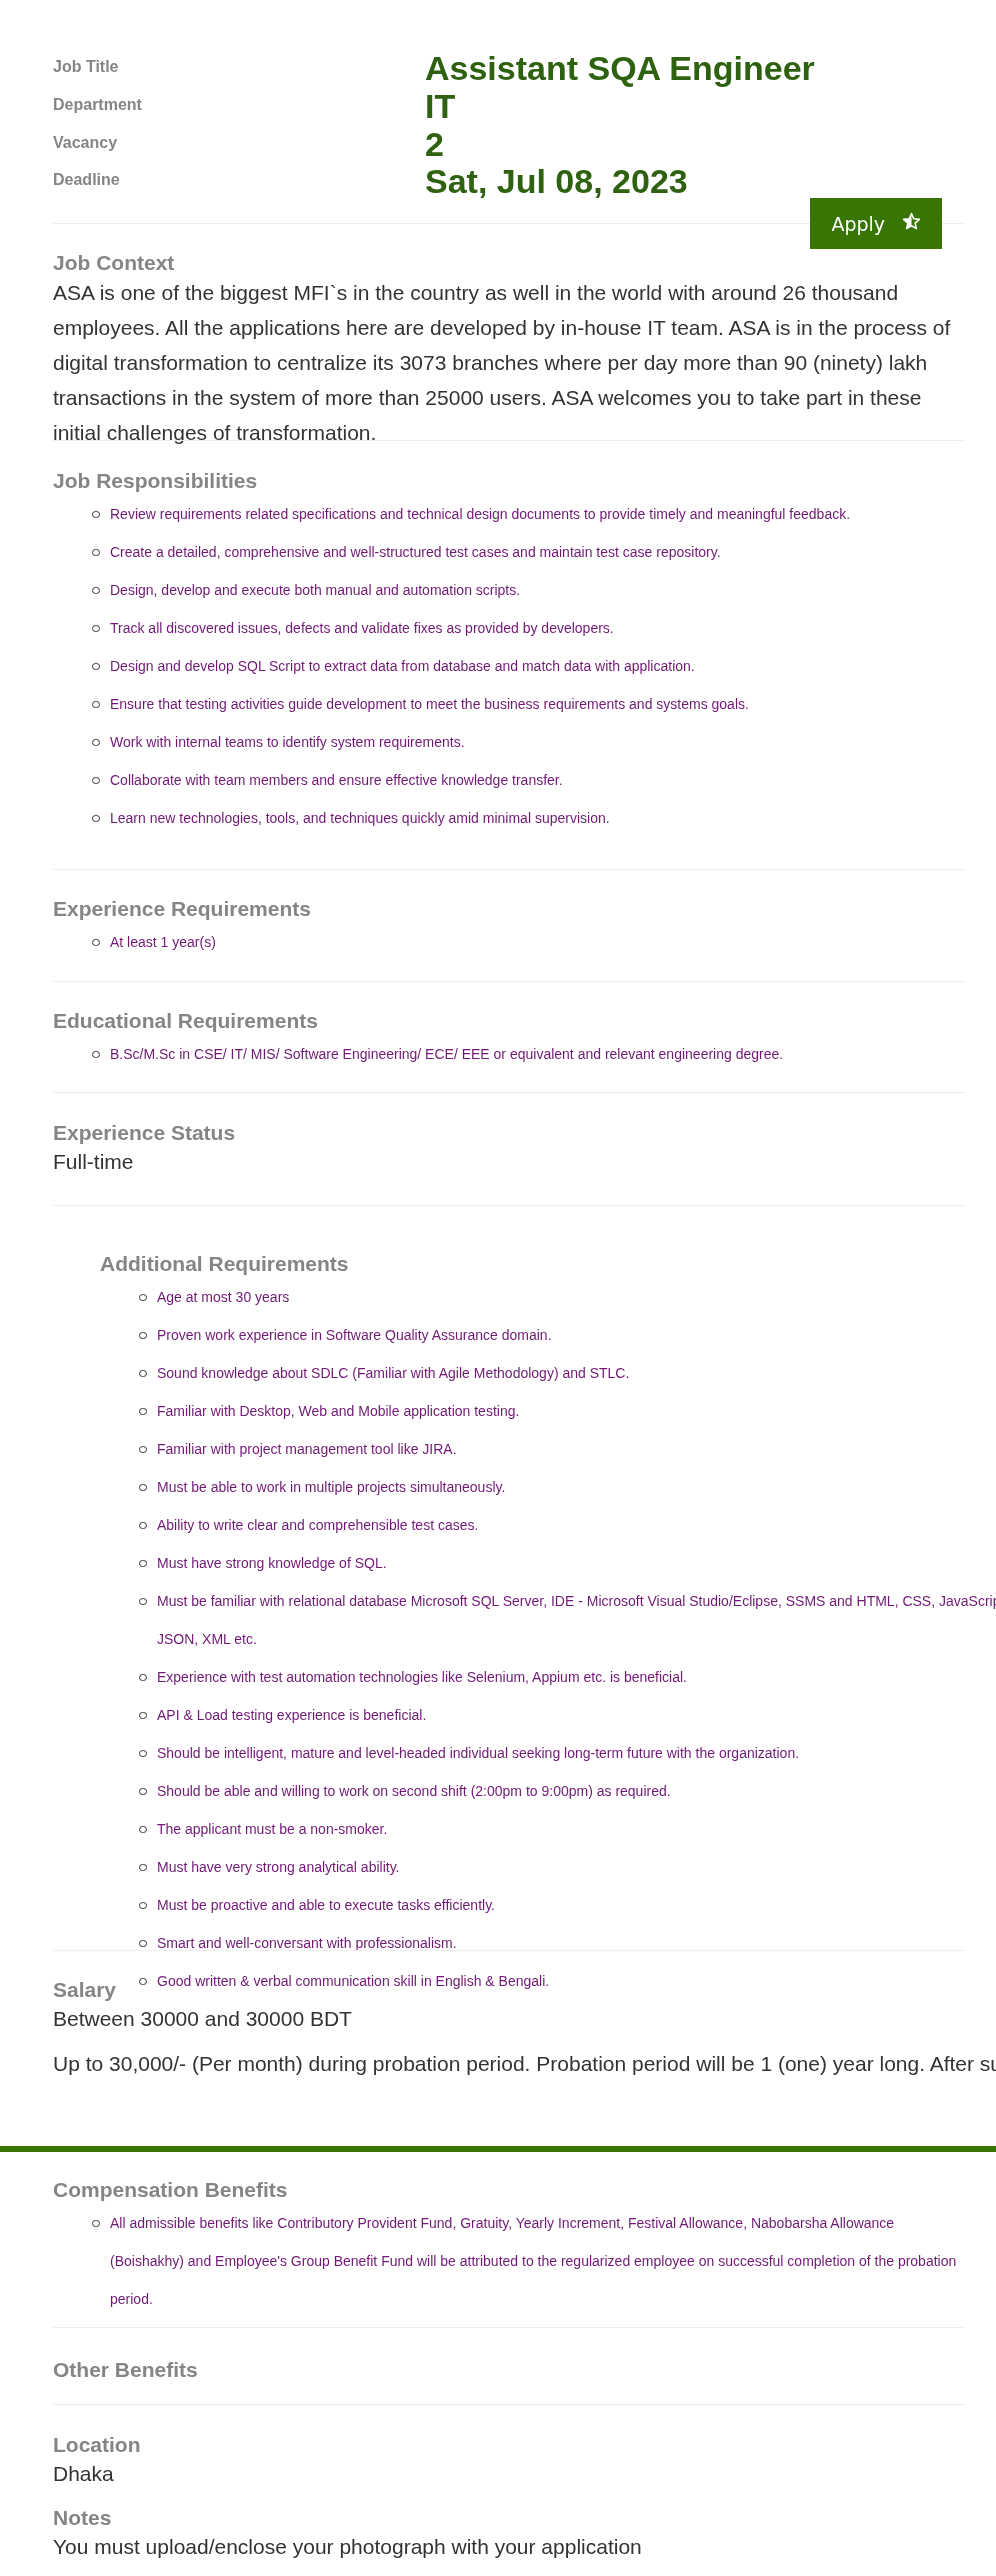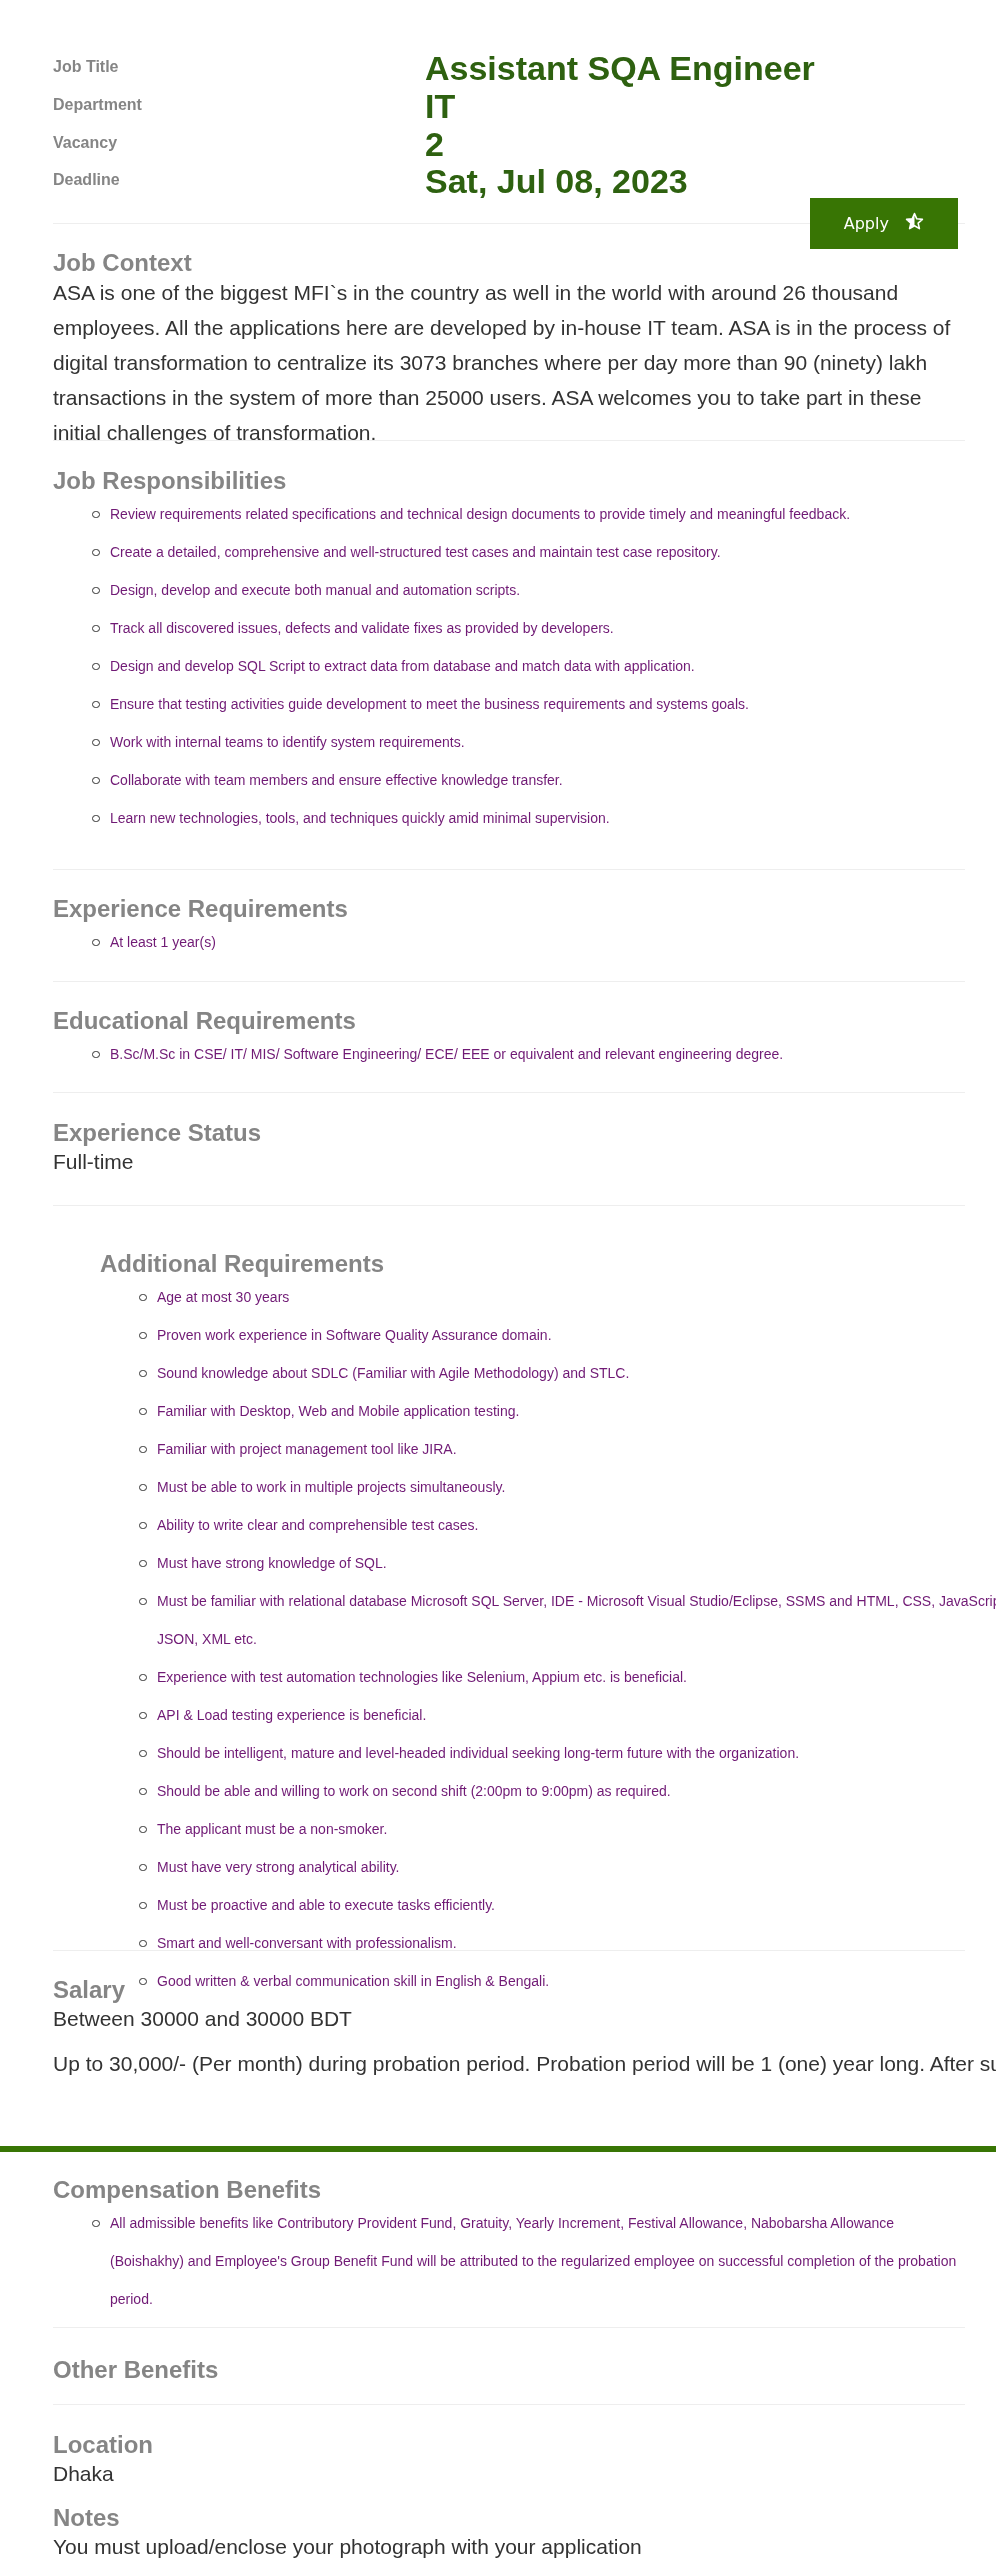--- a/index.html
+++ b/index.html
@@ -15,30 +15,30 @@
   .meta-row { position: absolute; left: 0; width: 912px; height: 38px; }
   .meta-label {
     position: absolute; left: 0; top: 8.8px;
     font-weight: bold; font-size: 16px; color: #858585;
   }
   .meta-value {
     position: absolute; left: 372px; top: 0;
     font-weight: bold; font-size: 34px; color: #2e6110;
   }
   .apply-btn {
-    position: absolute; left: 810px; top: 198px; width: 148px; height: 51px;
+    position: absolute; left: 810px; top: 198px; width: 132px; height: 51px;
     background: #387504; color: #ffffff; border: none;
-    font-family: "DejaVu Sans", sans-serif; font-size: 16px;
+    font-family: "DejaVu Sans", sans-serif; font-size: 19px;
     display: flex; align-items: center; justify-content: center; gap: 16.4px;
     cursor: pointer;
   }
   .apply-btn svg { width: 19px; height: 19px; }
   .divider { position: absolute; left: 53px; width: 912px; height: 1.3px; background: #eeeeee; }
   .section { position: absolute; left: 53px; width: 912px; }
-  .sec-title { font-weight: bold; font-size: 24px; color: #858585; line-height: 28px; margin: 0; }
+  .sec-title { font-weight: bold; font-size: 21px; color: #858585; line-height: 28px; margin: 0; }
   .sec-text { font-size: 21px; line-height: 35px; color: #333333; margin: 0; }
   ul.bullets { list-style: none; margin: 0; padding: 0 0 0 57px; }
   ul.bullets li {
     position: relative; font-size: 14px; line-height: 38px; color: #701a75;
   }
   ul.bullets li::before {
     content: ""; position: absolute; left: -17.6px; top: 15.7px;
     width: 5.7px; height: 5.7px; border: 0.9px solid #333; border-radius: 50%;
   }
   .green-bar { position: absolute; left: 0; top: 2146px; width: 997px; height: 6.3px; background: #387504; }

